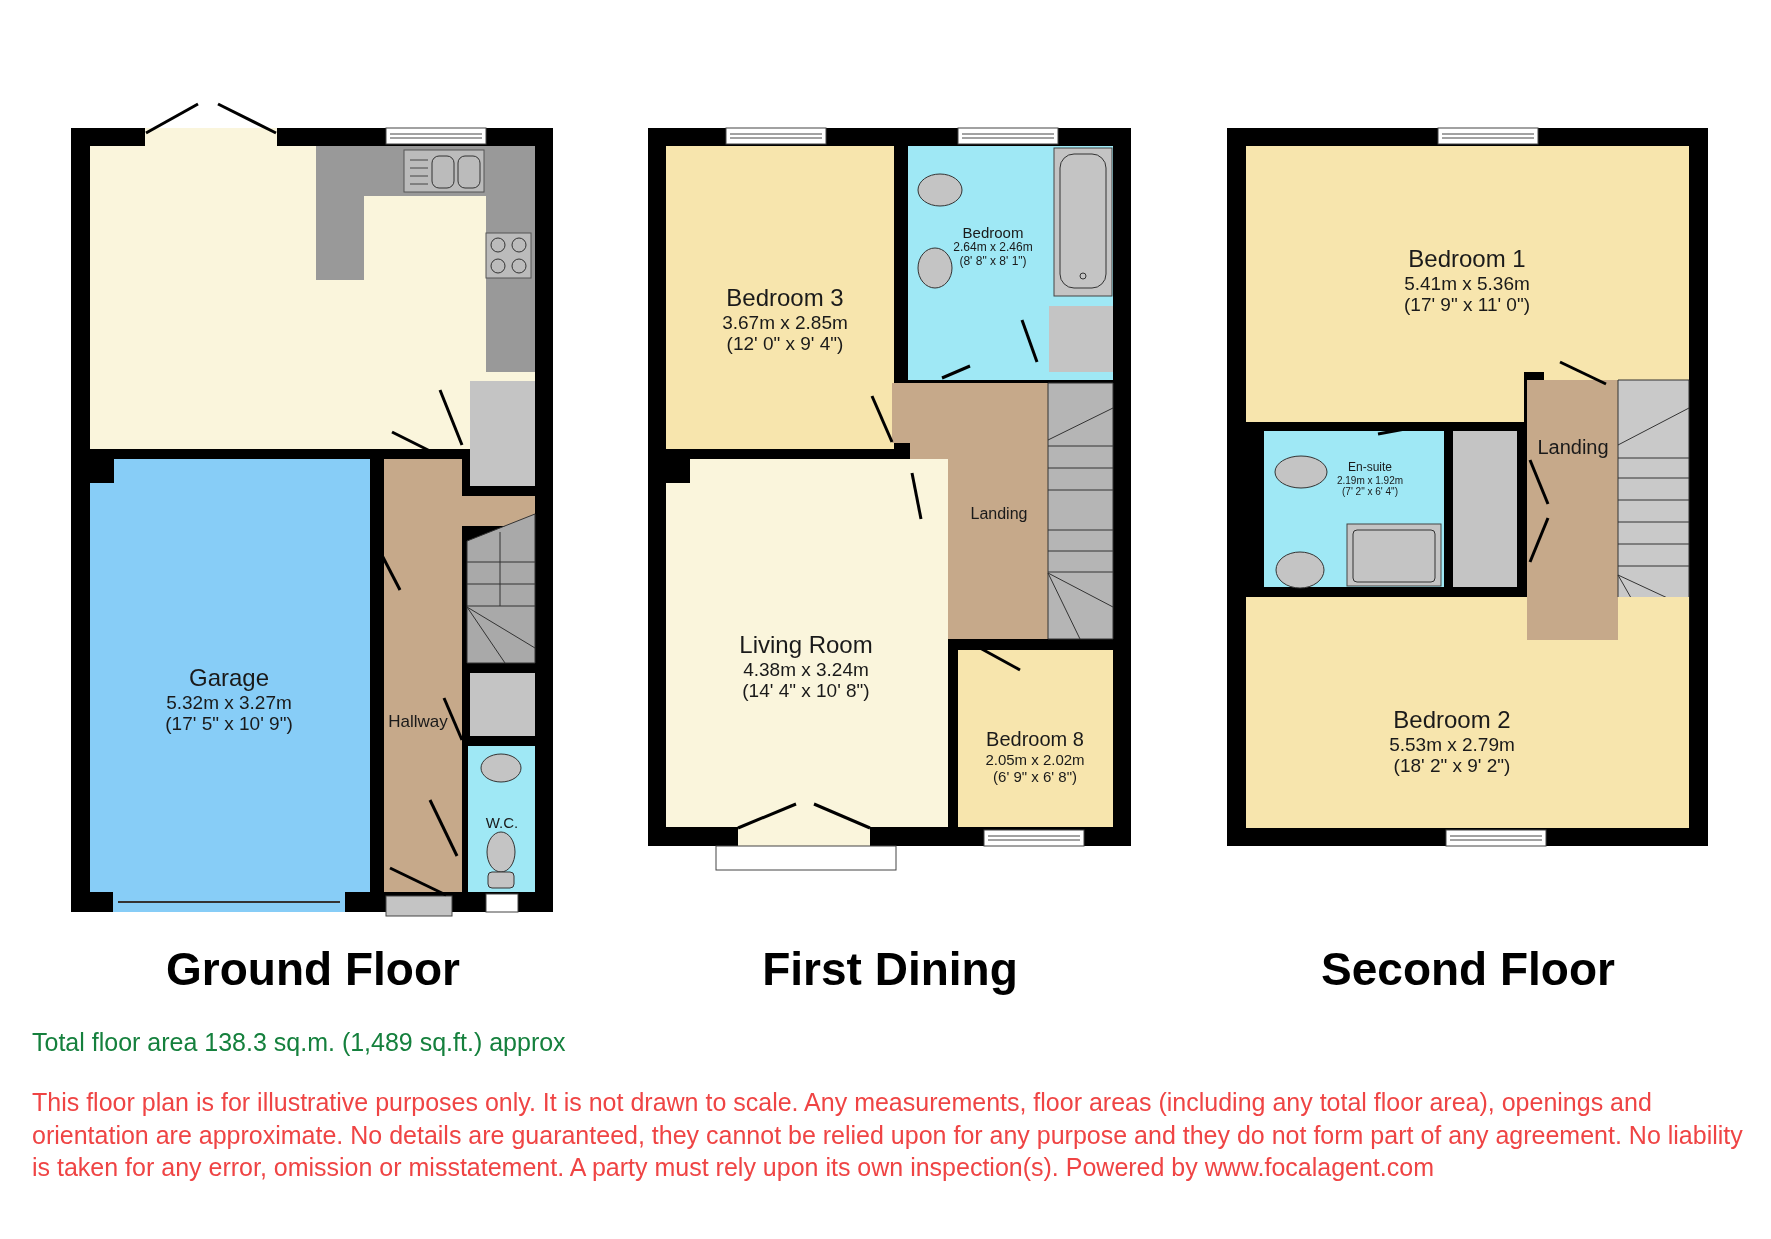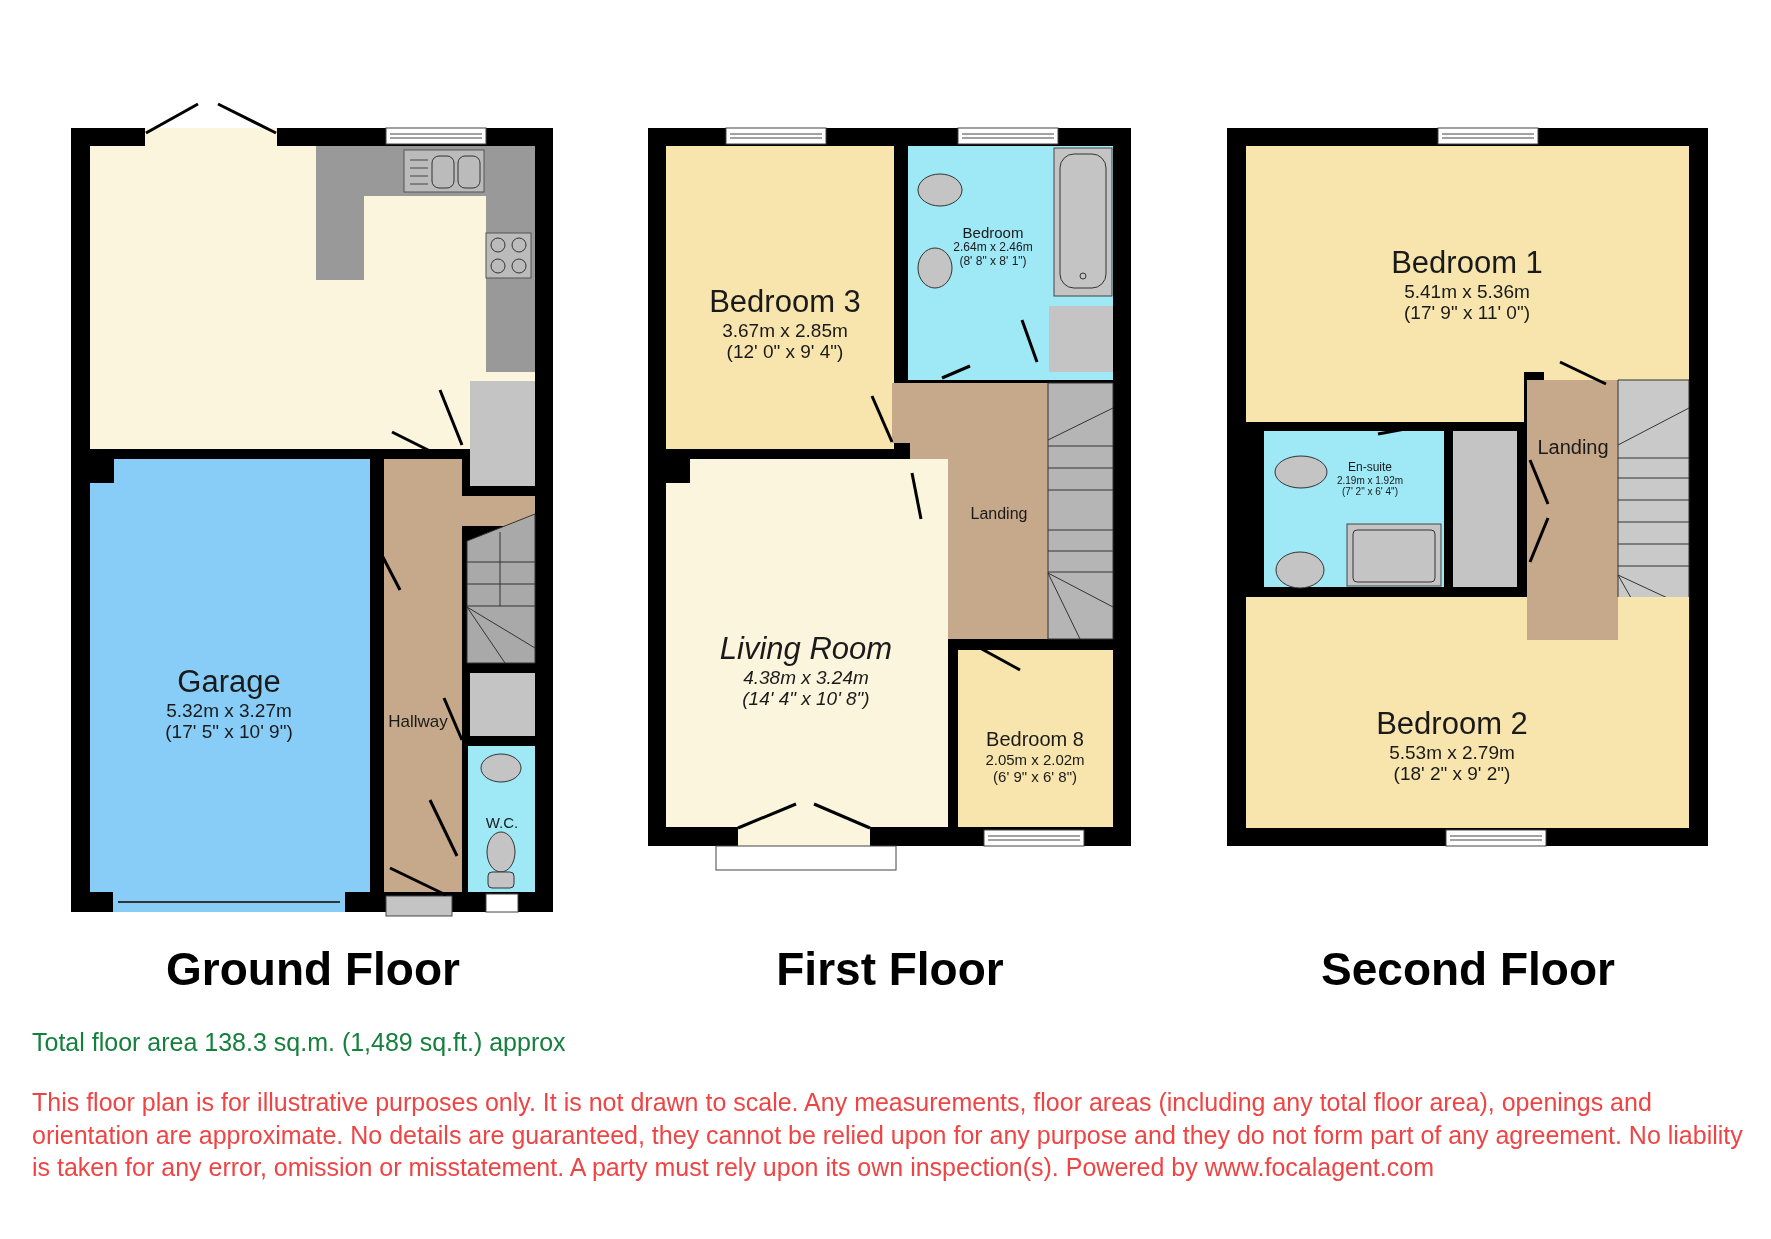--- a/index.html
+++ b/index.html
@@ -3,21 +3,21 @@
 <meta charset="utf-8">
 <style>
   html, body { margin:0; padding:0; background:#ffffff; }
   body { width:1771px; height:1239px; position:relative; overflow:hidden;
          font-family:"Liberation Sans", sans-serif; color:#111; }
   .plan { position:absolute; left:0; top:0; width:1771px; height:1239px; }
   .plan svg { position:absolute; left:0; top:0; }
   .lbl { position:absolute; text-align:center; line-height:1.15; white-space:nowrap; transform:translateX(-50%); color:#1a1a1a; }
   .lbl .nm { display:block; }
   .lbl .mm, .lbl .ft { display:block; }
-  .big .nm { font-size:31px; }
+  .big .nm { font-size:24px; }
   .big .mm, .big .ft { font-size:19px; }
   .sm .nm { font-size:16px; }
   .sm .mm, .sm .ft { font-size:13px; }
   .xs .nm { font-size:12px; }
   .xs .mm, .xs .ft { font-size:10px; }
   .plain { font-size:17px; }
   .floor-title { position:absolute; top:942px; font-size:46px; font-weight:bold; transform:translateX(-50%); white-space:nowrap; color:#000; }
   .total { position:absolute; left:32px; top:1028px; font-size:25px; color:#15803d; }
   .disclaimer { position:absolute; left:32px; top:1086px; width:1720px; font-size:25px; line-height:32.5px; color:#ef4444; }
 </style>
@@ -186,21 +186,21 @@
   <span class="nm">Bedroom 3</span>
   <span class="mm">3.67m x 2.85m</span>
   <span class="ft">(12' 0" x 9' 4")</span>
 </div>
 <div class="lbl xs" style="left:993px; top:224px;">
   <span class="nm" style="font-size:15px;">Bedroom</span>
   <span class="mm" style="font-size:12px;">2.64m x 2.46m</span>
   <span class="ft" style="font-size:12px;">(8' 8" x 8' 1")</span>
 </div>
 <div class="lbl plain" style="left:999px; top:505px; font-size:16px;">Landing</div>
-<div class="lbl big" style="left:806px; top:631px;font-style:italic;">
+<div class="lbl big" style="left:806px; top:631px;">
   <span class="nm">Living Room</span>
   <span class="mm">4.38m x 3.24m</span>
   <span class="ft">(14' 4" x 10' 8")</span>
 </div>
 <div class="lbl sm" style="left:1035px; top:728px;">
   <span class="nm" style="font-size:20px;">Bedroom 8</span>
   <span class="mm" style="font-size:15px;">2.05m x 2.02m</span>
   <span class="ft" style="font-size:15px;">(6' 9" x 6' 8")</span>
 </div>
 
@@ -216,17 +216,17 @@
 </div>
 <div class="lbl plain" style="left:1573px; top:436px; font-size:20px;">Landing</div>
 <div class="lbl big" style="left:1452px; top:706px;">
   <span class="nm">Bedroom 2</span>
   <span class="mm">5.53m x 2.79m</span>
   <span class="ft">(18' 2" x 9' 2")</span>
 </div>
 </div>
 
 <div class="floor-title" style="left:313px;">Ground Floor</div>
-<div class="floor-title" style="left:890px;">First Floor</div>
+<div class="floor-title" style="left:890px;">First Dining</div>
 <div class="floor-title" style="left:1468px;">Second Floor</div>
 
 <div class="total">Total floor area 138.3 sq.m. (1,489 sq.ft.) approx</div>
 <div class="disclaimer">This floor plan is for illustrative purposes only. It is not drawn to scale. Any measurements, floor areas (including any total floor area), openings and orientation are approximate. No details are guaranteed, they cannot be relied upon for any purpose and they do not form part of any agreement. No liability is taken for any error, omission or misstatement. A party must rely upon its own inspection(s). Powered by www.focalagent.com</div>
 
 </body></html>

